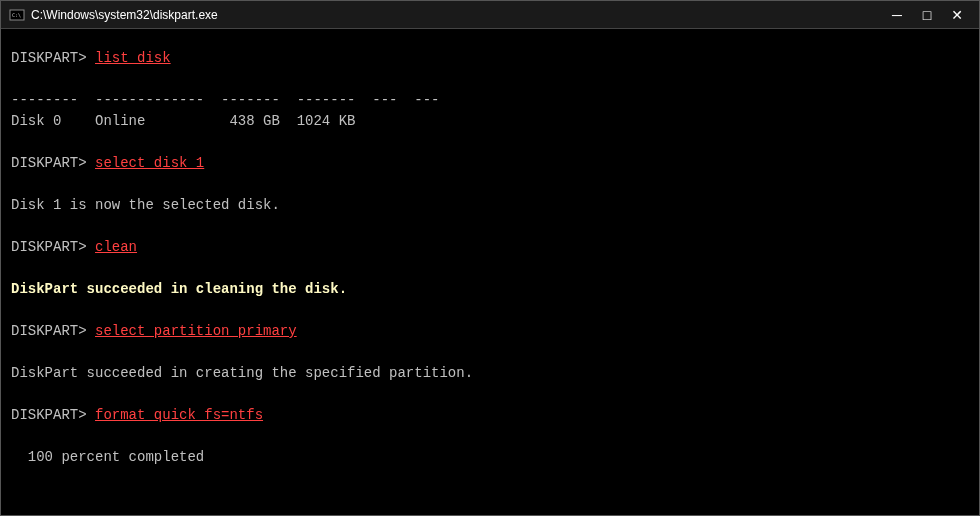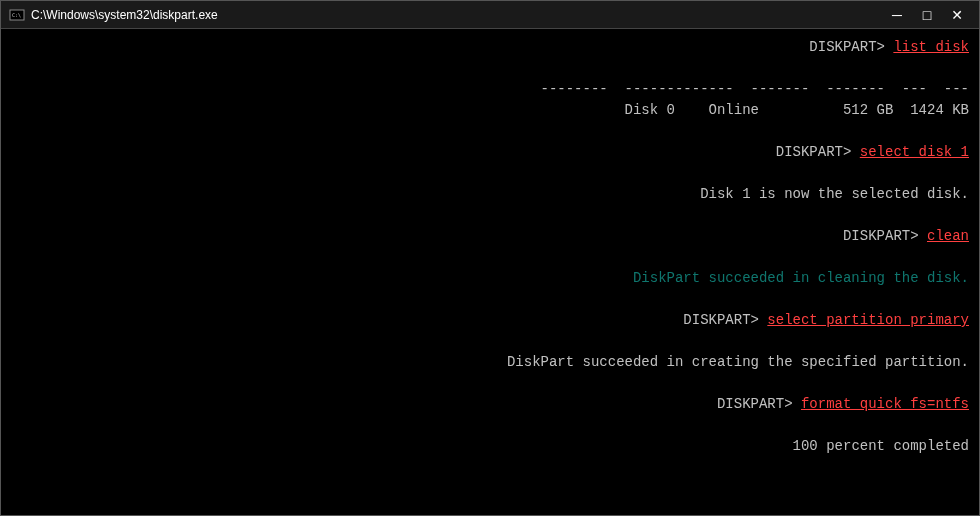--- a/index.html
+++ b/index.html
@@ -65,24 +65,23 @@
       align-items: center;
       justify-content: center;
       font-family: 'Segoe UI', Arial, sans-serif;
     }
 
     .terminal {
       flex: 1;
       background: #000;
       color: #c0c0c0;
       font-size: 14px;
-      padding: 8px 10px;
+      padding: 19px 10px;
       overflow-y: auto;
       line-height: 1.5;
-      text-align: right;
     }
 
     .line {
       white-space: pre;
       display: block;
     }
 
     .cmd-input {
       color: #ff4040;
       text-decoration: underline;
@@ -109,29 +108,29 @@
     <div class="title-bar-controls">
       <button class="title-btn">─</button>
       <button class="title-btn">□</button>
       <button class="title-btn close">✕</button>
     </div>
   </div>
   <div class="terminal" id="terminal">
   <div class="line"><span class="prompt">DISKPART&gt; </span><span class="cmd-input">list disk</span></div>
       <div class="line">&nbsp;</div>
       <div class="line" style="color: rgb(192, 192, 192);">--------  -------------  -------  -------  ---  ---</div>
-      <div class="line" style="color: rgb(192, 192, 192);">Disk 0    Online          512 GB  1424 KB</div>
+      <div class="line" style="color: rgb(192, 192, 192);">Disk 0    Online          438 GB  1024 KB</div>
       <div class="line">&nbsp;</div>
       <div class="line"><span class="prompt">DISKPART&gt; </span><span class="cmd-input">select disk 1</span></div>
       <div class="line">&nbsp;</div>
       <div class="line" style="color: rgb(192, 192, 192);">Disk 1 is now the selected disk.</div>
       <div class="line">&nbsp;</div>
       <div class="line"><span class="prompt">DISKPART&gt; </span><span class="cmd-input">clean</span></div>
       <div class="line">&nbsp;</div>
-      <div class="line" style="color: #0f766e;">DiskPart succeeded in cleaning the disk.</div>
+      <div class="line" style="color: #fef9c3; font-weight: bold;">DiskPart succeeded in cleaning the disk.</div>
       <div class="line">&nbsp;</div>
       <div class="line"><span class="prompt">DISKPART&gt; </span><span class="cmd-input">select partition primary</span></div>
       <div class="line">&nbsp;</div>
       <div class="line" style="color: rgb(192, 192, 192);">DiskPart succeeded in creating the specified partition.</div>
       <div class="line">&nbsp;</div>
       <div class="line"><span class="prompt">DISKPART&gt; </span><span class="cmd-input">format quick fs=ntfs</span></div>
       <div class="line">&nbsp;</div>
       <div class="line" style="color: rgb(192, 192, 192);">  100 percent completed</div>
       <div class="line">&nbsp;</div>
     </div>

